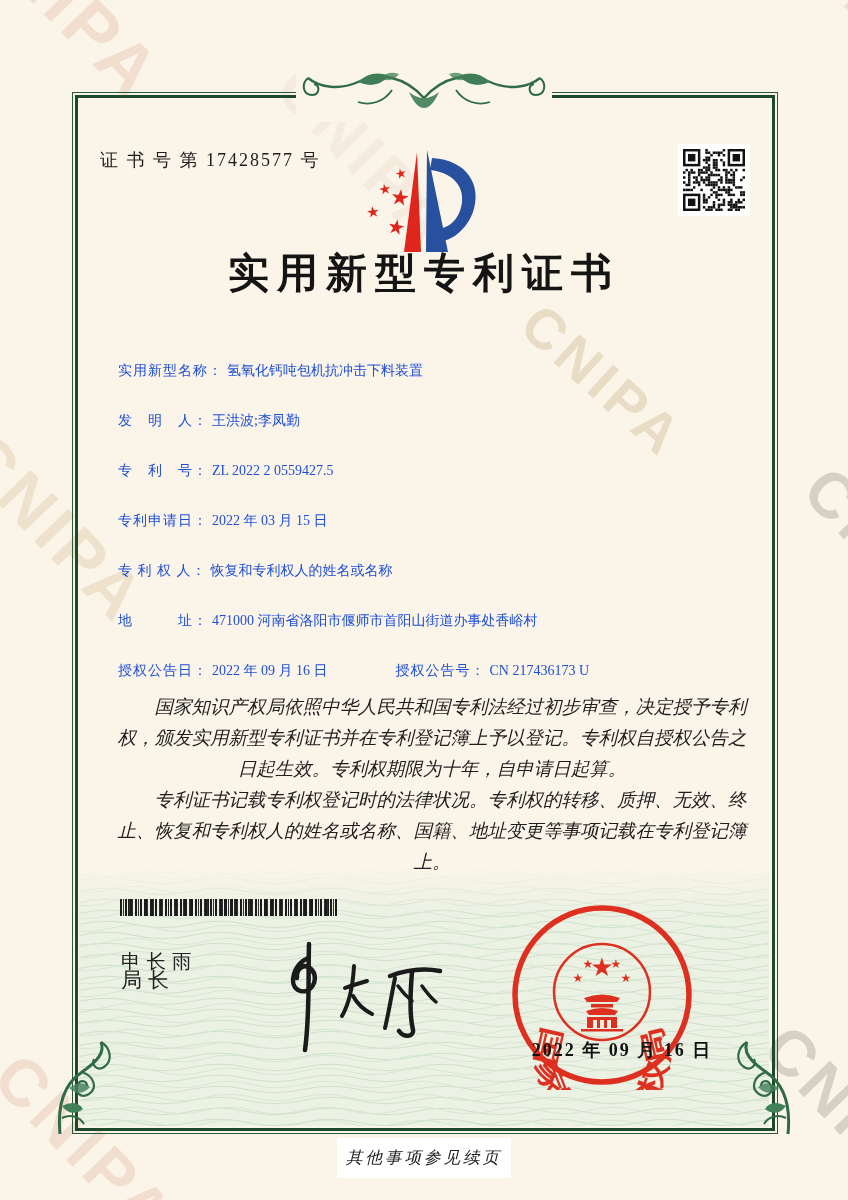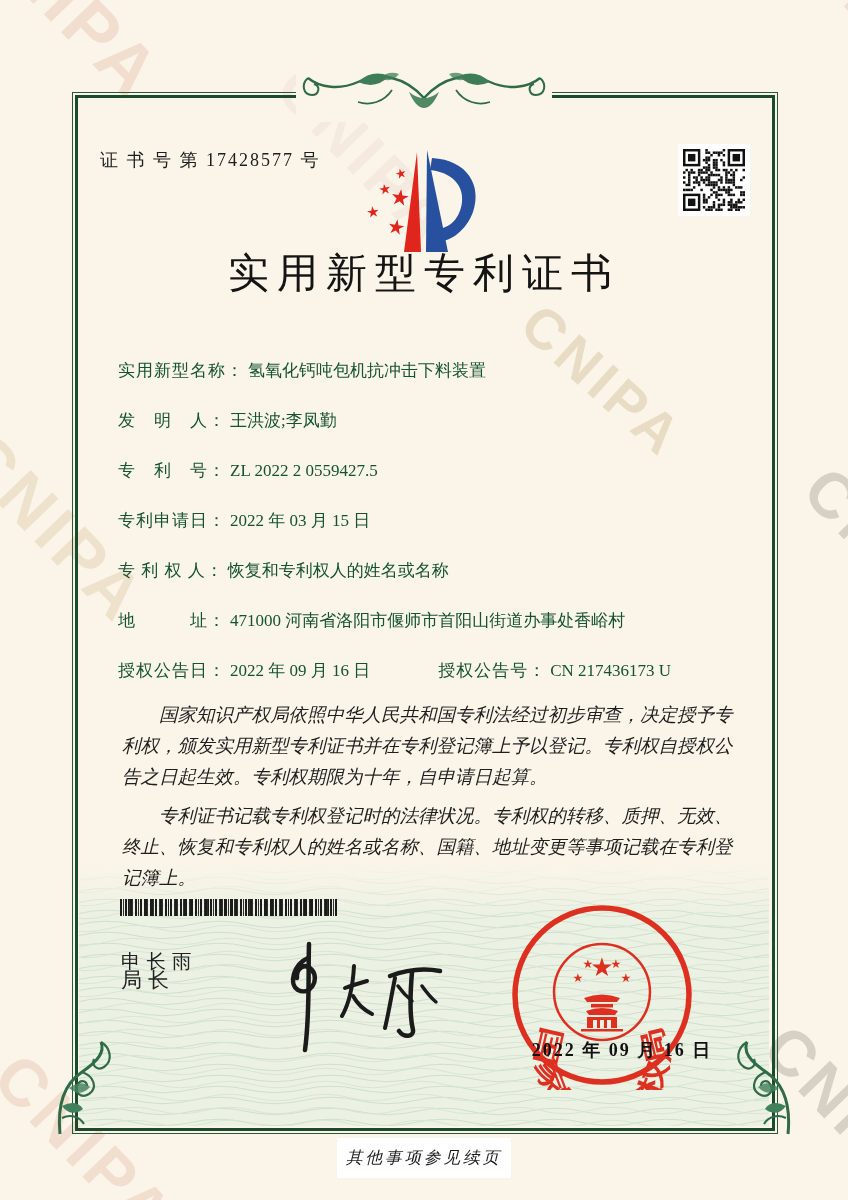--- a/index.html
+++ b/index.html
@@ -33,31 +33,31 @@
   .wave-band{position:absolute;left:79px;top:864px;width:690px;height:262px;background:#ebf1e3;}
   .wave-band svg{position:absolute;left:0;top:0;}
   .wave-fade{position:absolute;left:79px;top:864px;width:690px;height:52px;
     background:linear-gradient(#fbf5e9,rgba(251,245,233,0));}
   
   .cert-no{position:absolute;left:100px;top:148px;font-size:18px;letter-spacing:2px;color:#1d1d1d;}
   .qr{position:absolute;left:678px;top:144px;width:72px;height:72px;background:#fff;}
   .qr svg{position:absolute;left:5px;top:5px;}
   .logo{position:absolute;left:330px;top:138px;}
   .title{position:absolute;left:0;top:246px;width:848px;text-align:center;
-    font-size:41px;font-weight:normal;letter-spacing:8px;color:#141414;}
-  
-  .fields{position:absolute;left:118px;top:360px;width:640px;font-size:17px;color:#14532d;}
+    font-size:41px;font-weight:bold;letter-spacing:8px;color:#141414;}
+  
+  .fields{position:absolute;left:118px;top:360px;width:640px;font-size:14px;color:#1d4ed8;}
   .frow{line-height:22px;margin-bottom:28px;white-space:nowrap;}
   .frow .lbl{letter-spacing:1px;}
   .frow .val{margin-left:4px;}
   .pair2{margin-left:68px;}
   
   .bodytext{position:absolute;left:114px;top:692px;width:636px;
     font-size:18.5px;line-height:31px;font-style:italic;color:#1e1e1e;}
-  .bodytext p{margin:8px;text-indent:2em;}
+  .bodytext p{margin:0;text-indent:2em;text-align:center;}
   
   .barcode{position:absolute;left:120px;top:899px;width:218px;height:17px;
     background:
       repeating-linear-gradient(90deg,#1b1b1b 0 2px,rgba(0,0,0,0) 2px 5px),
       repeating-linear-gradient(90deg,#1b1b1b 0 1px,rgba(0,0,0,0) 1px 8px),
       repeating-linear-gradient(90deg,rgba(27,27,27,.9) 0 1px,rgba(0,0,0,0) 1px 3px);}
   .sign-title{position:absolute;left:121px;top:966px;font-size:21px;letter-spacing:6px;color:#222;}
   .sign-name{position:absolute;left:121px;top:948px;font-size:19.5px;letter-spacing:6px;color:#222;}
   .signature{position:absolute;left:252px;top:936px;}
   

